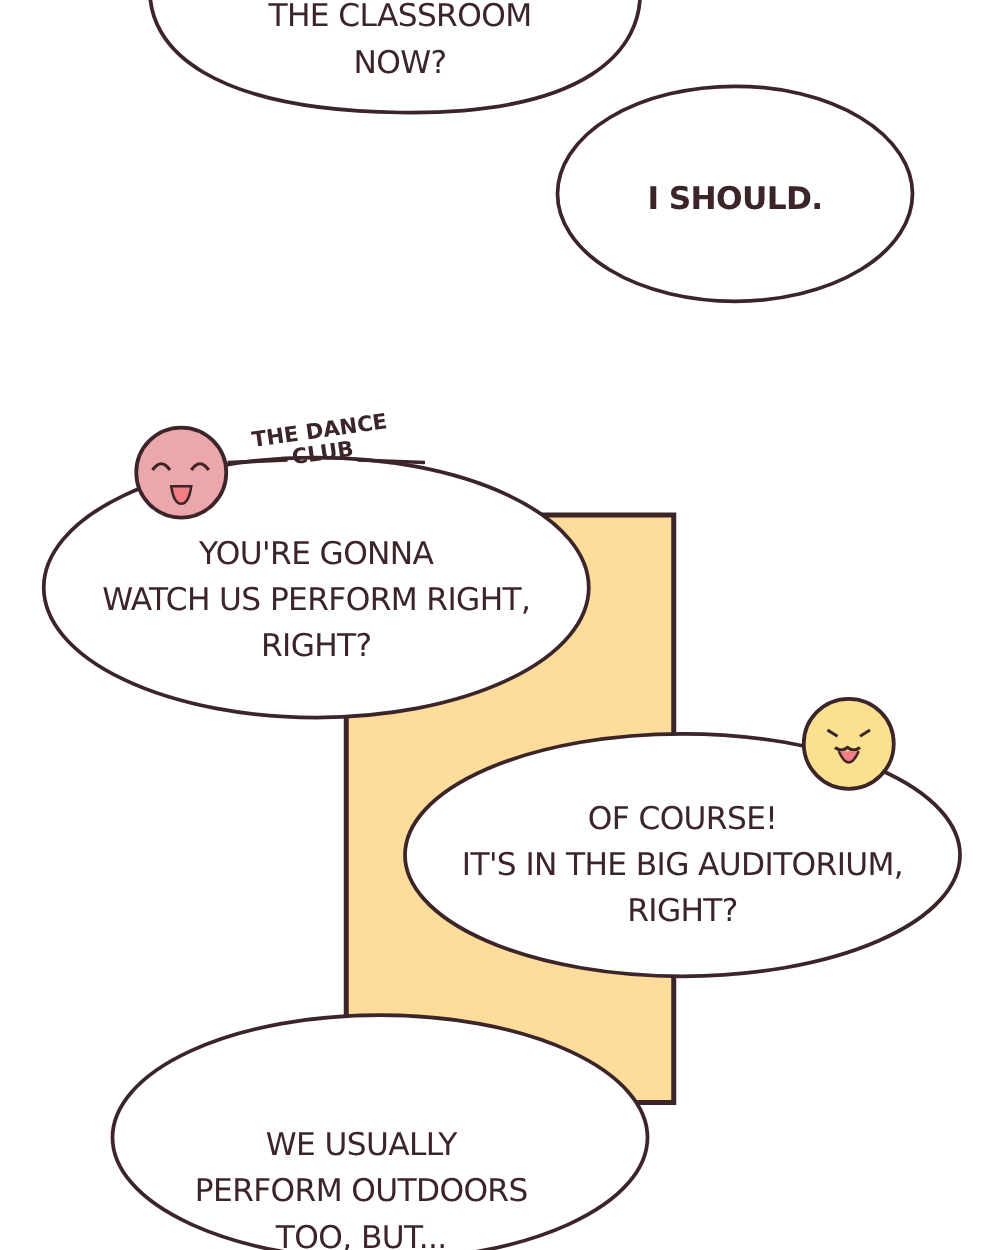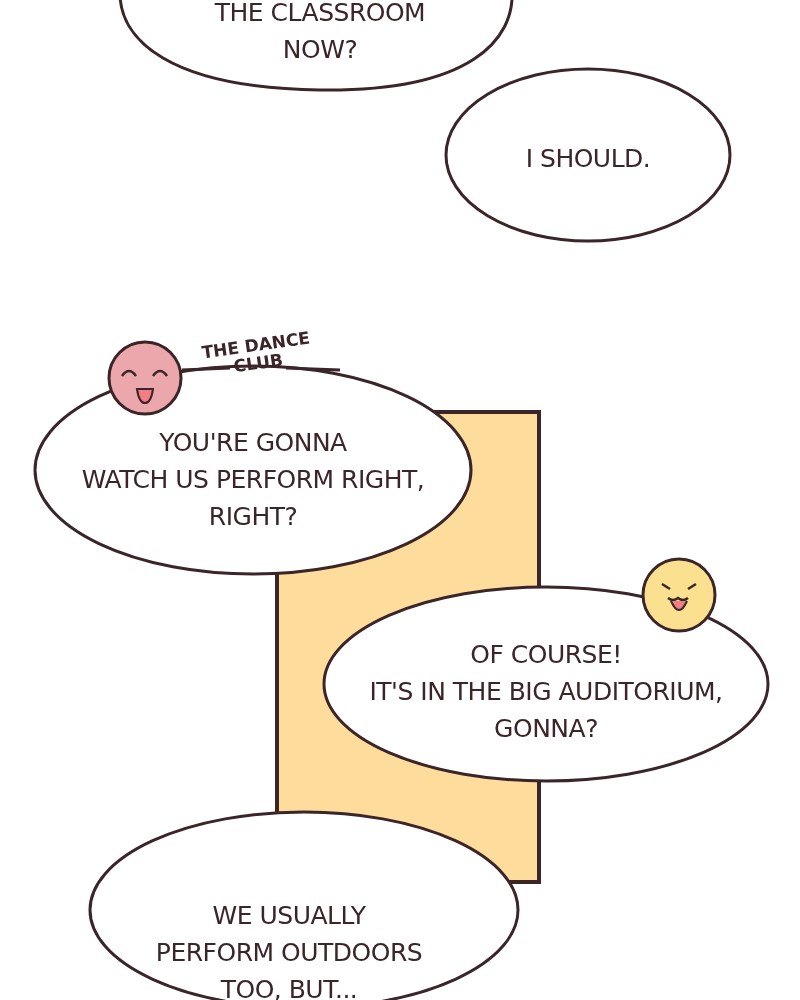--- a/index.html
+++ b/index.html
@@ -42,25 +42,25 @@
     <circle cx="679" cy="595" r="36" fill="#fbe08f" stroke="#3b2528" stroke-width="3"></circle>
     <path d="M662,584 l8,5" stroke="#3b2528" stroke-width="2.5"></path>
     <path d="M696,584 l-8,5" stroke="#3b2528" stroke-width="2.5"></path>
     <path d="M668,598 q5,4 10,0 q5,4 10,0" fill="none" stroke="#3b2528" stroke-width="2.5"></path>
     <path d="M671,601 q8,18 16,0" fill="#f27d82" stroke="#3b2528" stroke-width="2"></path>
   </g>
 </svg>
 
 <div class="bubble-text" style="left:170px; top:-6px; width:300px;">THE CLASSROOM
 NOW?</div>
-<div class="bubble-text" style="left:460px; top:140px; width:256px;">I SHOULD.</div>
+<div class="bubble-text" style="left:460px; top:140px; width:256px;font-weight:bold;">I SHOULD.</div>
 <div class="bubble-text" style="left:50px; top:424px; width:406px;">YOU'RE GONNA
 WATCH US PERFORM RIGHT,
 RIGHT?</div>
 <div class="bubble-text" style="left:340px; top:636px; width:412px;">OF COURSE!
 IT'S IN THE BIG AUDITORIUM,
-GONNA?</div>
+RIGHT?</div>
 <div class="bubble-text" style="left:94px; top:862px; width:390px;margin-top:35px;">WE USUALLY
 PERFORM OUTDOORS
 TOO, BUT...</div>
 
 <div class="tag-text" style="left:194px; top:336px; width:126px;">THE DANCE
 CLUB</div>
 
 </body></html>

